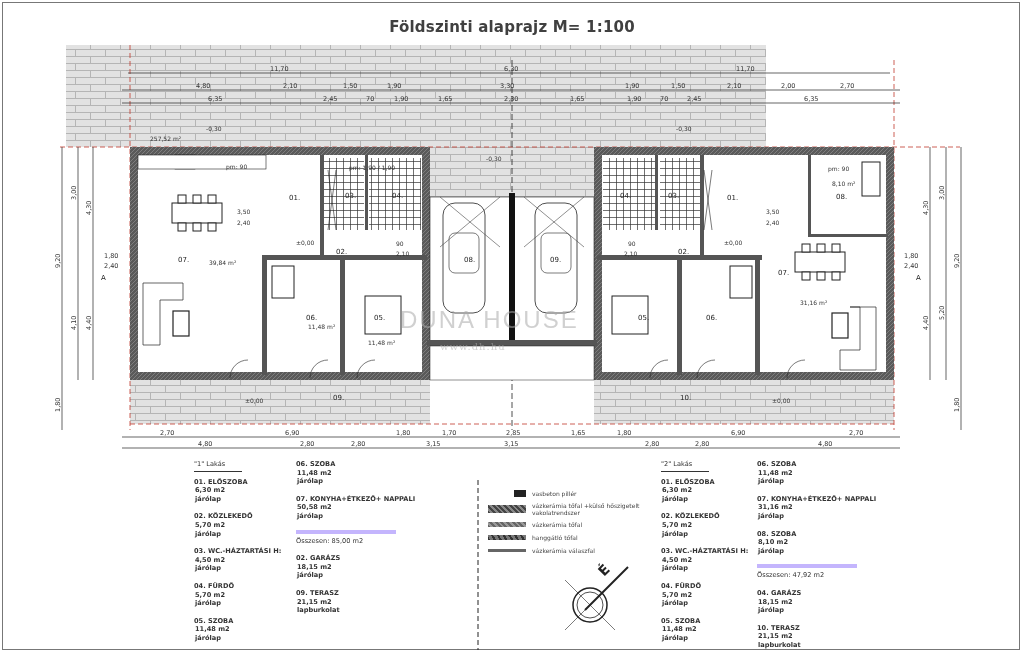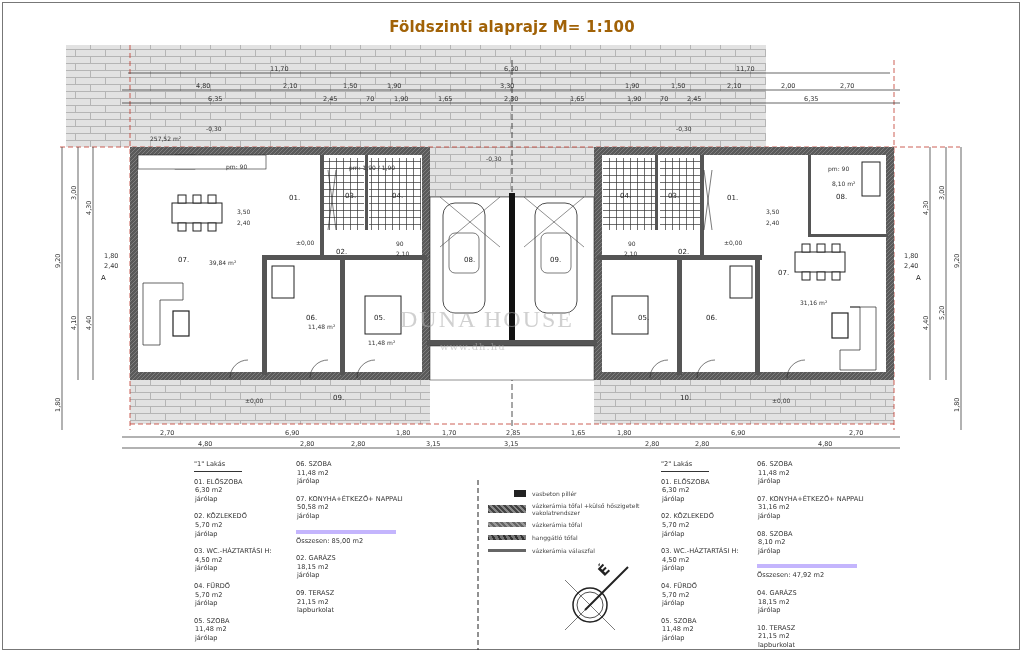--- a/index.html
+++ b/index.html
@@ -1,31 +1,31 @@
 <!DOCTYPE html>
 <html><head>
 <meta charset="utf-8">
 <style>
   html,body{margin:0;padding:0;background:#ffffff;}
   body{width:1024px;height:654px;overflow:hidden;position:relative;font-family:"DejaVu Sans",sans-serif;color:#222;}
   .frame{position:absolute;left:2px;top:2px;width:1018px;height:648px;border:1px solid #777;box-sizing:border-box;}
-  .title{position:absolute;left:0;width:1024px;top:18px;text-align:center;font-size:15px;font-weight:bold;color:#a16207;letter-spacing:0.2px;}
+  .title{position:absolute;left:0;width:1024px;top:18px;text-align:center;font-size:15px;font-weight:bold;color:#404040;letter-spacing:0.2px;}
   svg{position:absolute;left:0;top:0;}
   .dim{font-size:6.5px;fill:#333;font-family:"DejaVu Sans",sans-serif;}
   .lbl{font-size:7px;fill:#222;font-family:"DejaVu Sans",sans-serif;}
   .lbl-s{font-size:6px;fill:#333;font-family:"DejaVu Sans",sans-serif;}
   .sched{position:absolute;font-size:6.6px;line-height:8.6px;color:#333;}
   .sched .hd{border-bottom:1px solid #333;padding-bottom:2px;margin-bottom:6px;display:inline-block;width:48px;}
-  .sched .item{margin-bottom:9px;}
+  .sched .item{margin-bottom:9px;font-weight:bold;}
   .sched .area,.sched .mat{padding-left:1px;}
   .sched .total{border-top:4px solid #c4b5fd;padding-top:3px;margin-bottom:9px;width:100px;}
   .legend{position:absolute;left:488px;top:487px;font-size:6px;color:#444;}
   .legend .row{display:flex;align-items:center;height:13px;}
   .legend .sw{width:38px;height:5px;margin-right:6px;}
-  .wm{position:absolute;left:400px;top:306px;font-family:Liberation Serif, serif;font-size:24px;color:rgba(170,170,170,0.55);letter-spacing:2px;}
+  .wm{position:absolute;left:400px;top:306px;font-family:Liberation Sans, sans-serif;font-size:24px;color:rgba(170,170,170,0.55);letter-spacing:2px;}
   .wm2{position:absolute;left:440px;top:341px;font-family:"DejaVu Serif",serif;font-size:10px;color:rgba(170,170,170,0.55);letter-spacing:1px;}
 </style>
 </head>
 <body>
 
 <div class="frame"></div>
 <div class="title">Földszinti alaprajz M= 1:100</div>
 
 <svg width="1024" height="654" viewBox="0 0 1024 654">
   <defs>

